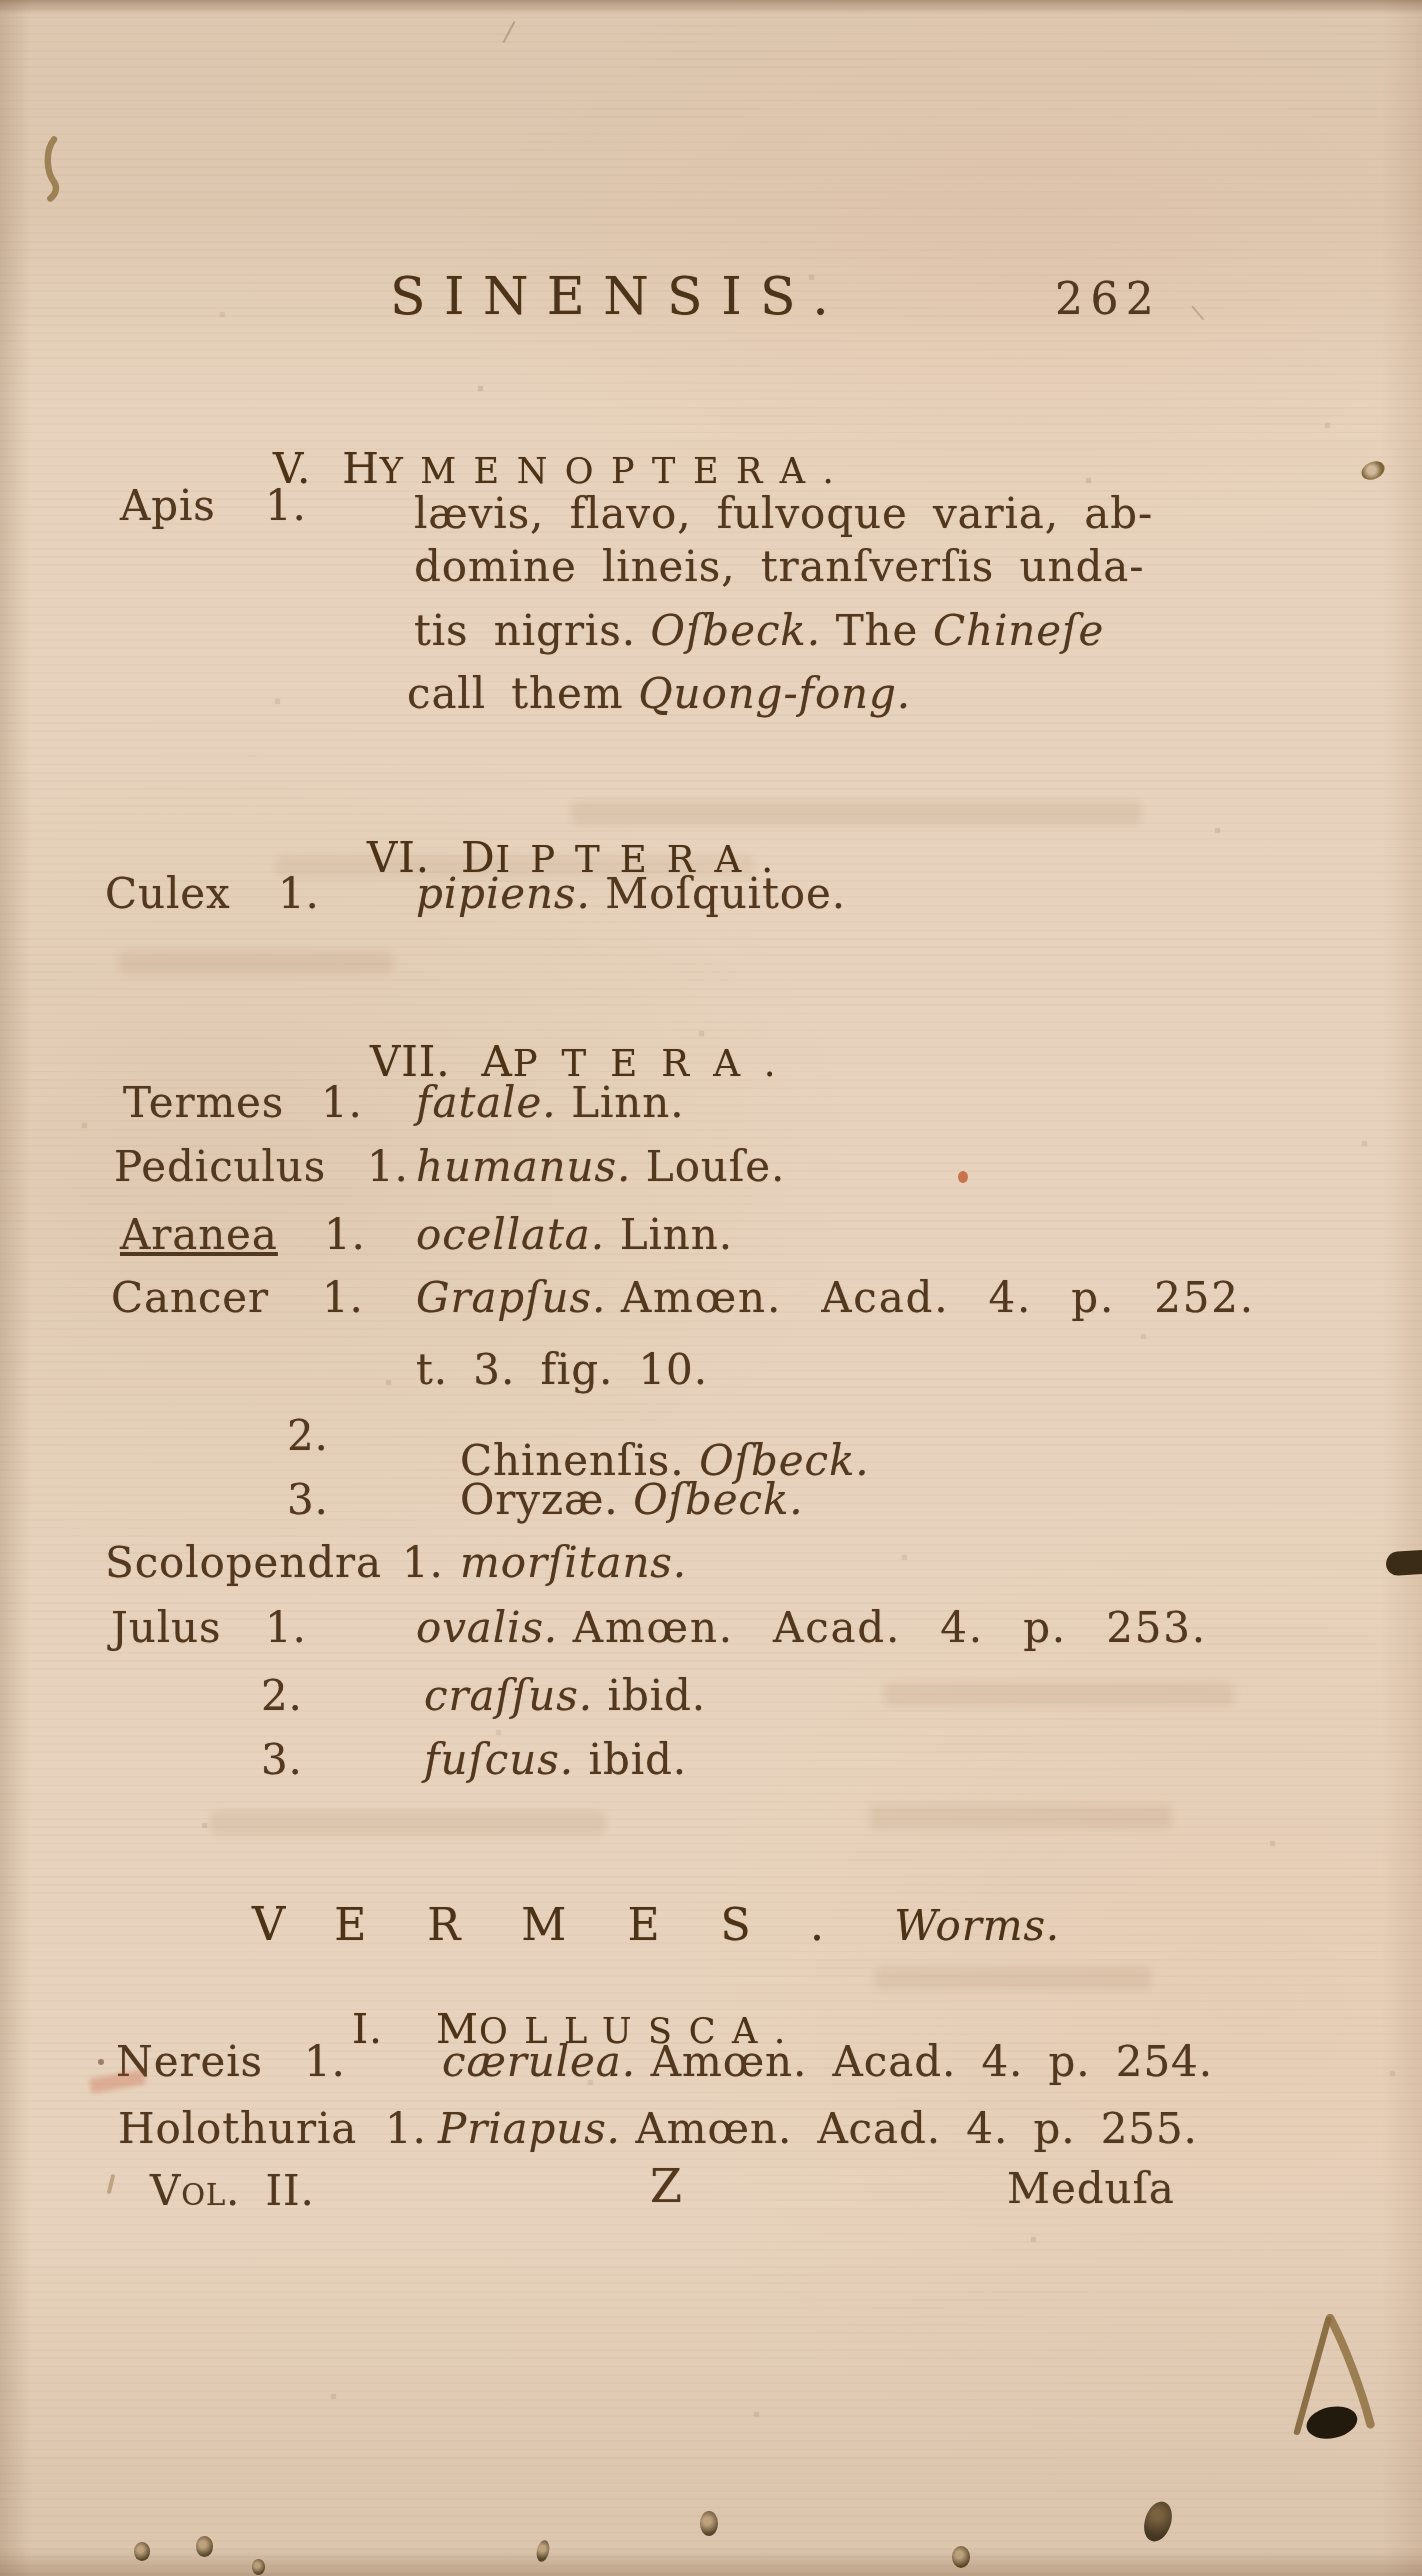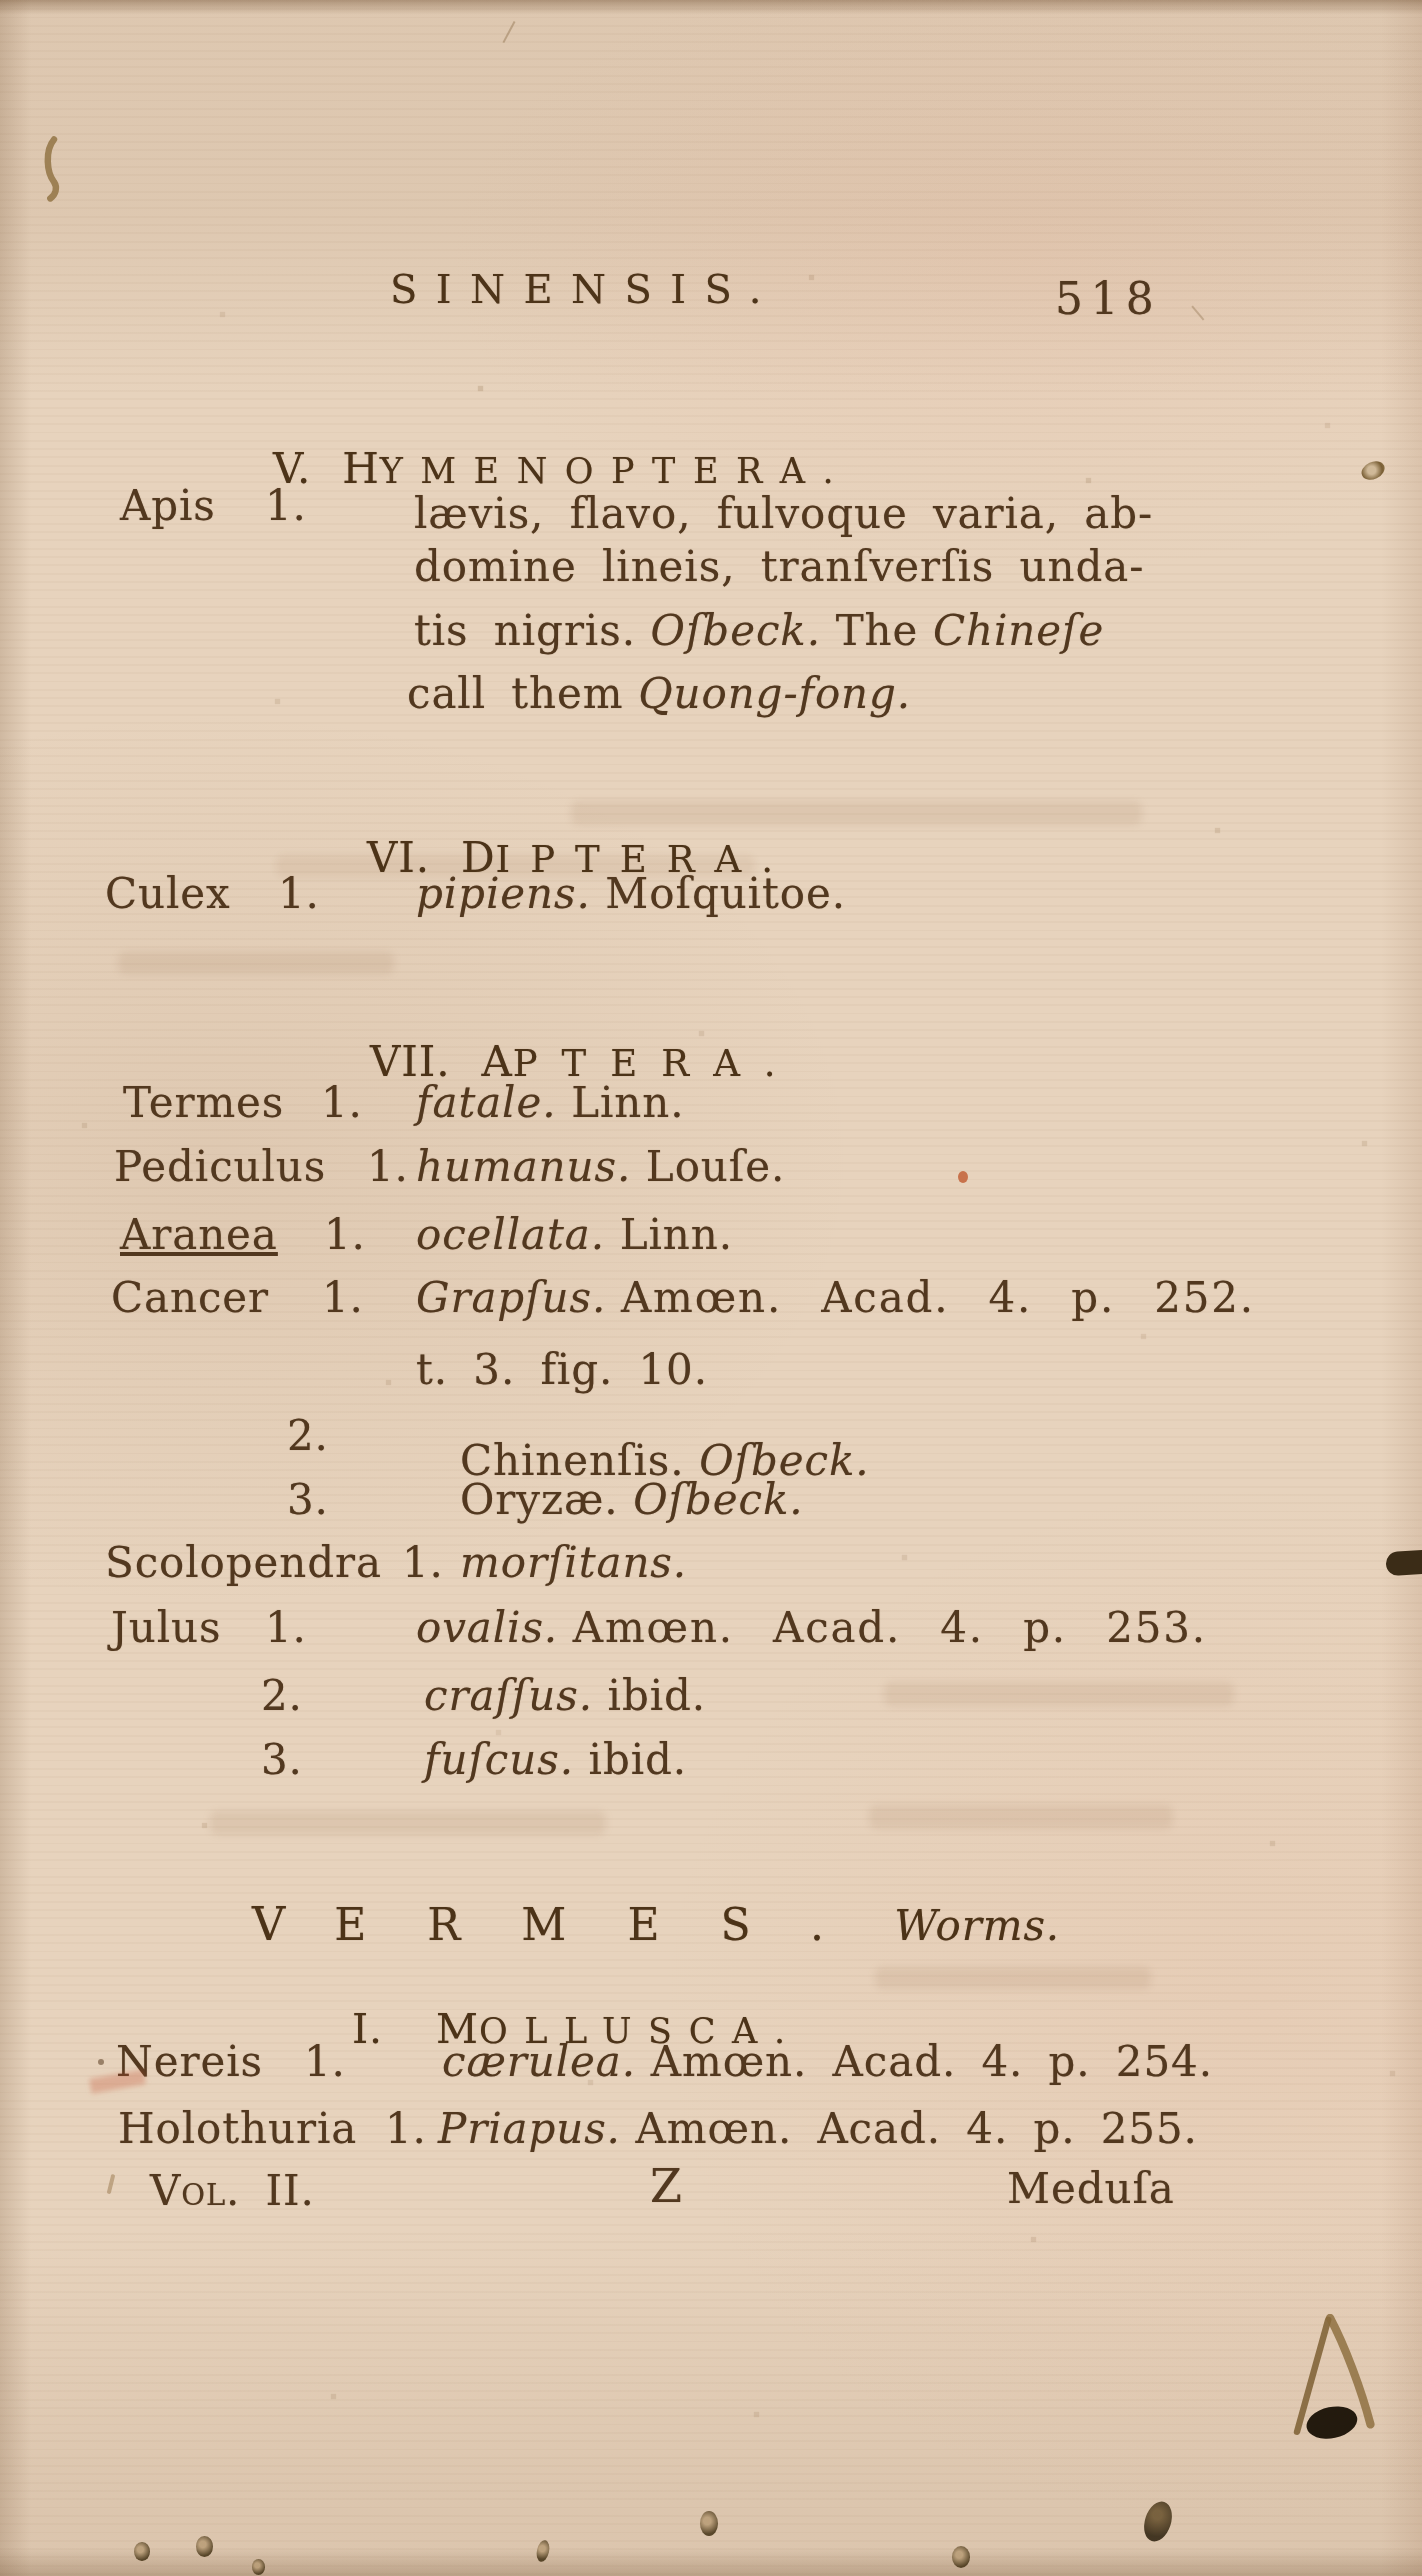--- a/index.html
+++ b/index.html
@@ -19,21 +19,21 @@
       linear-gradient(0deg, rgba(140,100,65,.12) 0px, rgba(140,100,65,.12) 74px, rgba(140,100,65,0) 350px);
     font-family:"DejaVu Serif", "Liberation Serif", serif;
   }
   .t{
     position:absolute;color:#52381f;font-size:42px;line-height:1.2;
     white-space:nowrap;letter-spacing:0.9px;word-spacing:11px;
     text-shadow:0 0 0.9px rgba(70,45,20,.45);
   }
   .it{font-style:italic;}
   .ml{margin-left:14.7px;}
-  .title{font-size:40px;letter-spacing:18.4px;color:#4d3419;}
+  .title{font-size:52px;letter-spacing:18.4px;color:#4d3419;}
   .pagenum{font-size:44px;letter-spacing:7.4px;}
   .heading{color:#4c3318;margin-top:48px;}
   .hnum{font-size:42px;margin-right:31px;}
   .hinit{font-size:42px;}
   .hrest{font-size:35px;letter-spacing:17.5px;}
   .hrest-d{font-size:37px;letter-spacing:20px;}
   .hrest-a{font-size:37px;letter-spacing:24px;}
   .vinit{font-size:46px;margin-right:48px;}
   .vrest{font-size:44px;letter-spacing:61px;}
   .vtrans{font-size:42px;margin-left:9.2px;}
@@ -94,21 +94,21 @@
 
   <div class="ghost" style="left:571px;top:801px;width:571px;height:24px;"></div>
   <div class="ghost" style="left:276px;top:855px;width:479px;height:22px;opacity:.8;"></div>
   <div class="ghost" style="left:118px;top:952px;width:276px;height:22px;"></div>
   <div class="ghost" style="left:884px;top:1682px;width:350px;height:24px;"></div>
   <div class="ghost" style="left:210px;top:1811px;width:396px;height:24px;"></div>
   <div class="ghost" style="left:869px;top:1805px;width:304px;height:24px;"></div>
   <div class="ghost" style="left:875px;top:1967px;width:276px;height:22px;"></div>
 
   <div class="t title" style="left:390px;top:265px;">SINENSIS.</div>
-  <div class="t pagenum" style="left:1055px;top:273px;">518</div>
+  <div class="t pagenum" style="left:1055px;top:273px;">262</div>
 
   <div class="t heading" style="left:273px;top:396px;">
     <span class="hnum">V.</span><span class="hinit">H</span><span class="hrest">YMENOPTERA.</span>
   </div>
 
   <span class="t" style="left:120px;top:481px;">Apis</span>
   <span class="t" style="left:265px;top:481px;">1.</span>
   <div class="t" style="left:414px;top:489px;">lævis, flavo, fulvoque varia, ab-</div>
   <div class="t" style="left:414px;top:542px;">domine lineis, tranſverſis unda-</div>
   <div class="t" style="left:414px;top:606px;">

